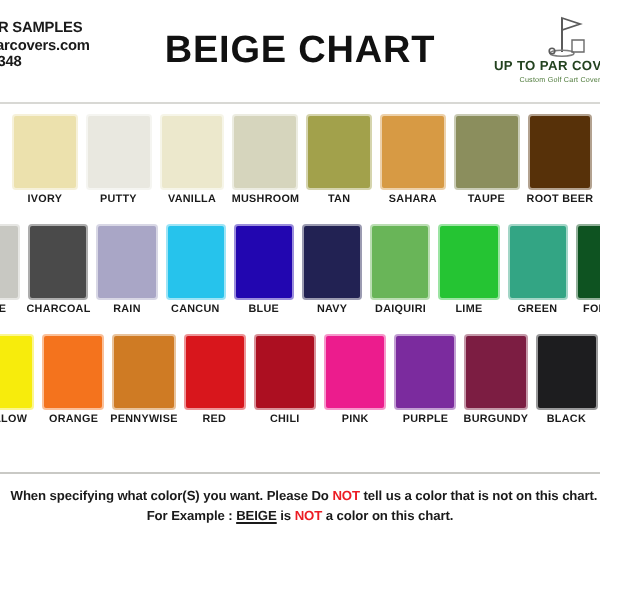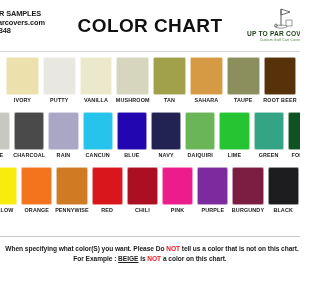--- a/index.html
+++ b/index.html
@@ -169,21 +169,21 @@
 <div id="page">
 
   <div id="header">
 
     <div id="header-left">
       <span class="hl">COLOR SAMPLES</span>
       <span class="hl">uptoparcovers.com</span>
       <span class="hl">1-877-348</span>
     </div>
 
-    <div id="header-title">COLOR CHART</div>
+    <div id="header-title">BEIGE CHART</div>
 
     <div id="header-logo">
       <div id="logo-mark">
         <svg width="30" height="22" viewBox="0 0 30 22">
           <line x1="15" y1="2" x2="15" y2="19" stroke="#5b5b5b" stroke-width="1"></line>
           <path d="M15 2 L24 5 L15 8 Z" fill="none" stroke="#5b5b5b" stroke-width="0.9"></path>
           <ellipse cx="15" cy="19.6" rx="6" ry="1.5" fill="none" stroke="#7d7d7d" stroke-width="0.8"></ellipse>
           <circle cx="10" cy="18.5" r="1.4" fill="none" stroke="#5b5b5b" stroke-width="0.8"></circle>
           <path d="M20 13 L26 13 L26 19 L20 19 Z" fill="none" stroke="#6a6a6a" stroke-width="0.7"></path>
         </svg>

